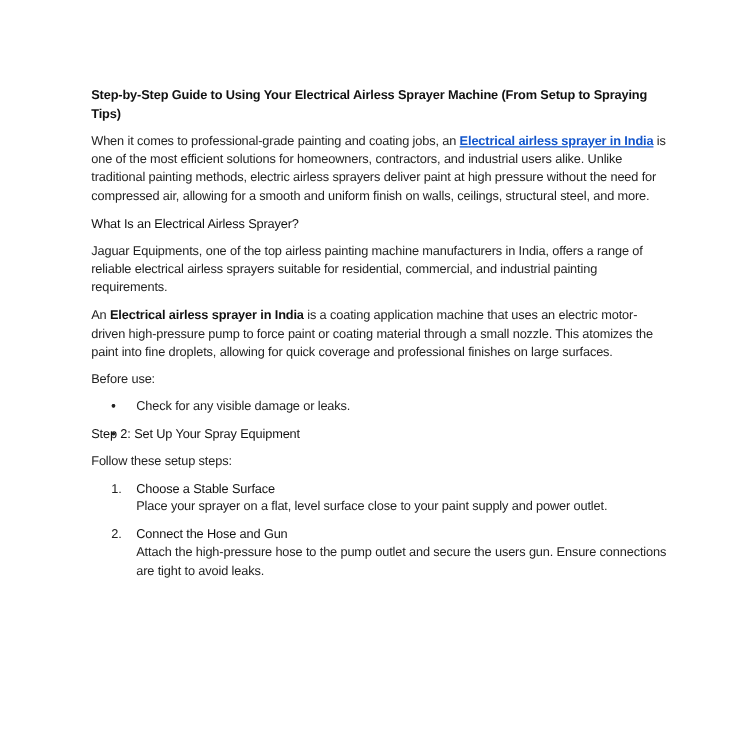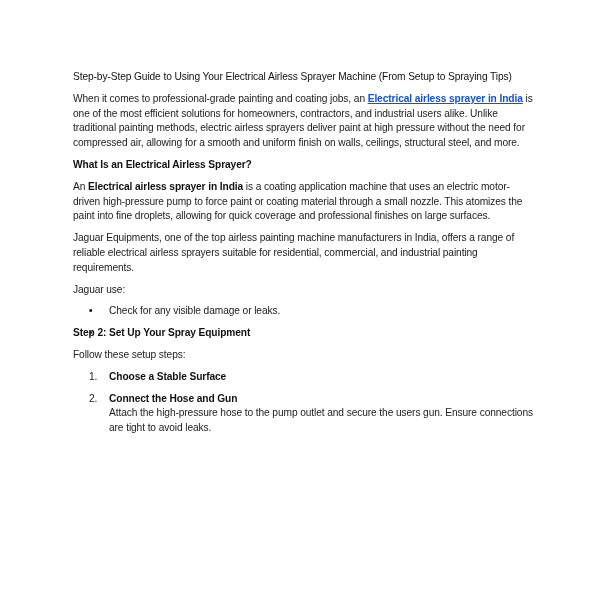--- a/index.html
+++ b/index.html
@@ -21,26 +21,26 @@
       top: 70px;
       width: 460px;
       font-size: 10.2px;
       line-height: 14.8px;
       letter-spacing: -0.1px;
     }
     p {
       margin: 0 0 7px 0;
     }
     .title {
-      font-weight: normal;
+      font-weight: bold;
       color: #111111;
       margin-bottom: 7px;
     }
     .heading {
-      font-weight: bold;
+      font-weight: normal;
       color: #111111;
       margin-bottom: 7px;
     }
     a.link {
       color: #1155cc;
       font-weight: bold;
       text-decoration: underline;
     }
     strong {
       color: #111111;
@@ -69,46 +69,46 @@
       position: relative;
       padding-left: 36px;
       margin-bottom: 7px;
     }
     ol.steps li .num {
       position: absolute;
       left: 16px;
       top: 0;
     }
     ol.steps li .step-title {
-      font-weight: bold;
+      font-weight: normal;
       color: #111111;
       display: block;
     }
     ol.steps li .step-desc {
       display: block;
     }
   </style>
 </head>
 <body>
 
 <div class="page">
 
   <p class="title">Step-by-Step Guide to Using Your Electrical Airless Sprayer Machine (From Setup to Spraying Tips)</p>
 
   <p><span>When it comes to professional-grade painting and coating jobs, an </span><a class="link" href="#">Electrical airless sprayer in India</a><span> is one of the most efficient solutions for homeowners, contractors, and industrial users alike. Unlike traditional painting methods, electric airless sprayers deliver paint at high pressure without the need for compressed air, allowing for a smooth and uniform finish on walls, ceilings, structural steel, and more.</span></p>
 
 
   <p class="heading">What Is an Electrical Airless Sprayer?</p>
 
+  <p>Jaguar Equipments, one of the top airless painting machine manufacturers in India, offers a range of reliable electrical airless sprayers suitable for residential, commercial, and industrial painting requirements.</p>
+
   <p><span>An </span><strong>Electrical airless sprayer in India</strong><span> is a coating application machine that uses an electric motor-driven high-pressure pump to force paint or coating material through a small nozzle. This atomizes the paint into fine droplets, allowing for quick coverage and professional finishes on large surfaces.</span></p>
 
-  <p>Jaguar Equipments, one of the top airless painting machine manufacturers in India, offers a range of reliable electrical airless sprayers suitable for residential, commercial, and industrial painting requirements.</p>
 
-
-  <p>Jaguar use:</p>
+  <p>Before use:</p>
 
   <ul class="bullets">
     <li>
       <span class="bullet">•</span>
     </li>
     <li>
       <span class="bullet">•</span>
       <span>Check for any visible damage or leaks.</span>
     </li>
     <li>
@@ -117,20 +117,21 @@
   </ul>
 
   <p class="heading">Step 2: Set Up Your Spray Equipment</p>
 
   <p>Follow these setup steps:</p>
 
   <ol class="steps">
     <li>
       <span class="num">1.</span>
       <span class="step-title">Choose a Stable Surface</span>
+      <span class="step-desc">Place your sprayer on a flat, level surface close to your paint supply and power outlet.</span>
     </li>
     <li>
       <span class="num">2.</span>
       <span class="step-title">Connect the Hose and Gun</span>
       <span class="step-desc">Attach the high-pressure hose to the pump outlet and secure the users gun. Ensure connections are tight to avoid leaks.</span>
     </li>
   </ol>
 
 </div>
 

